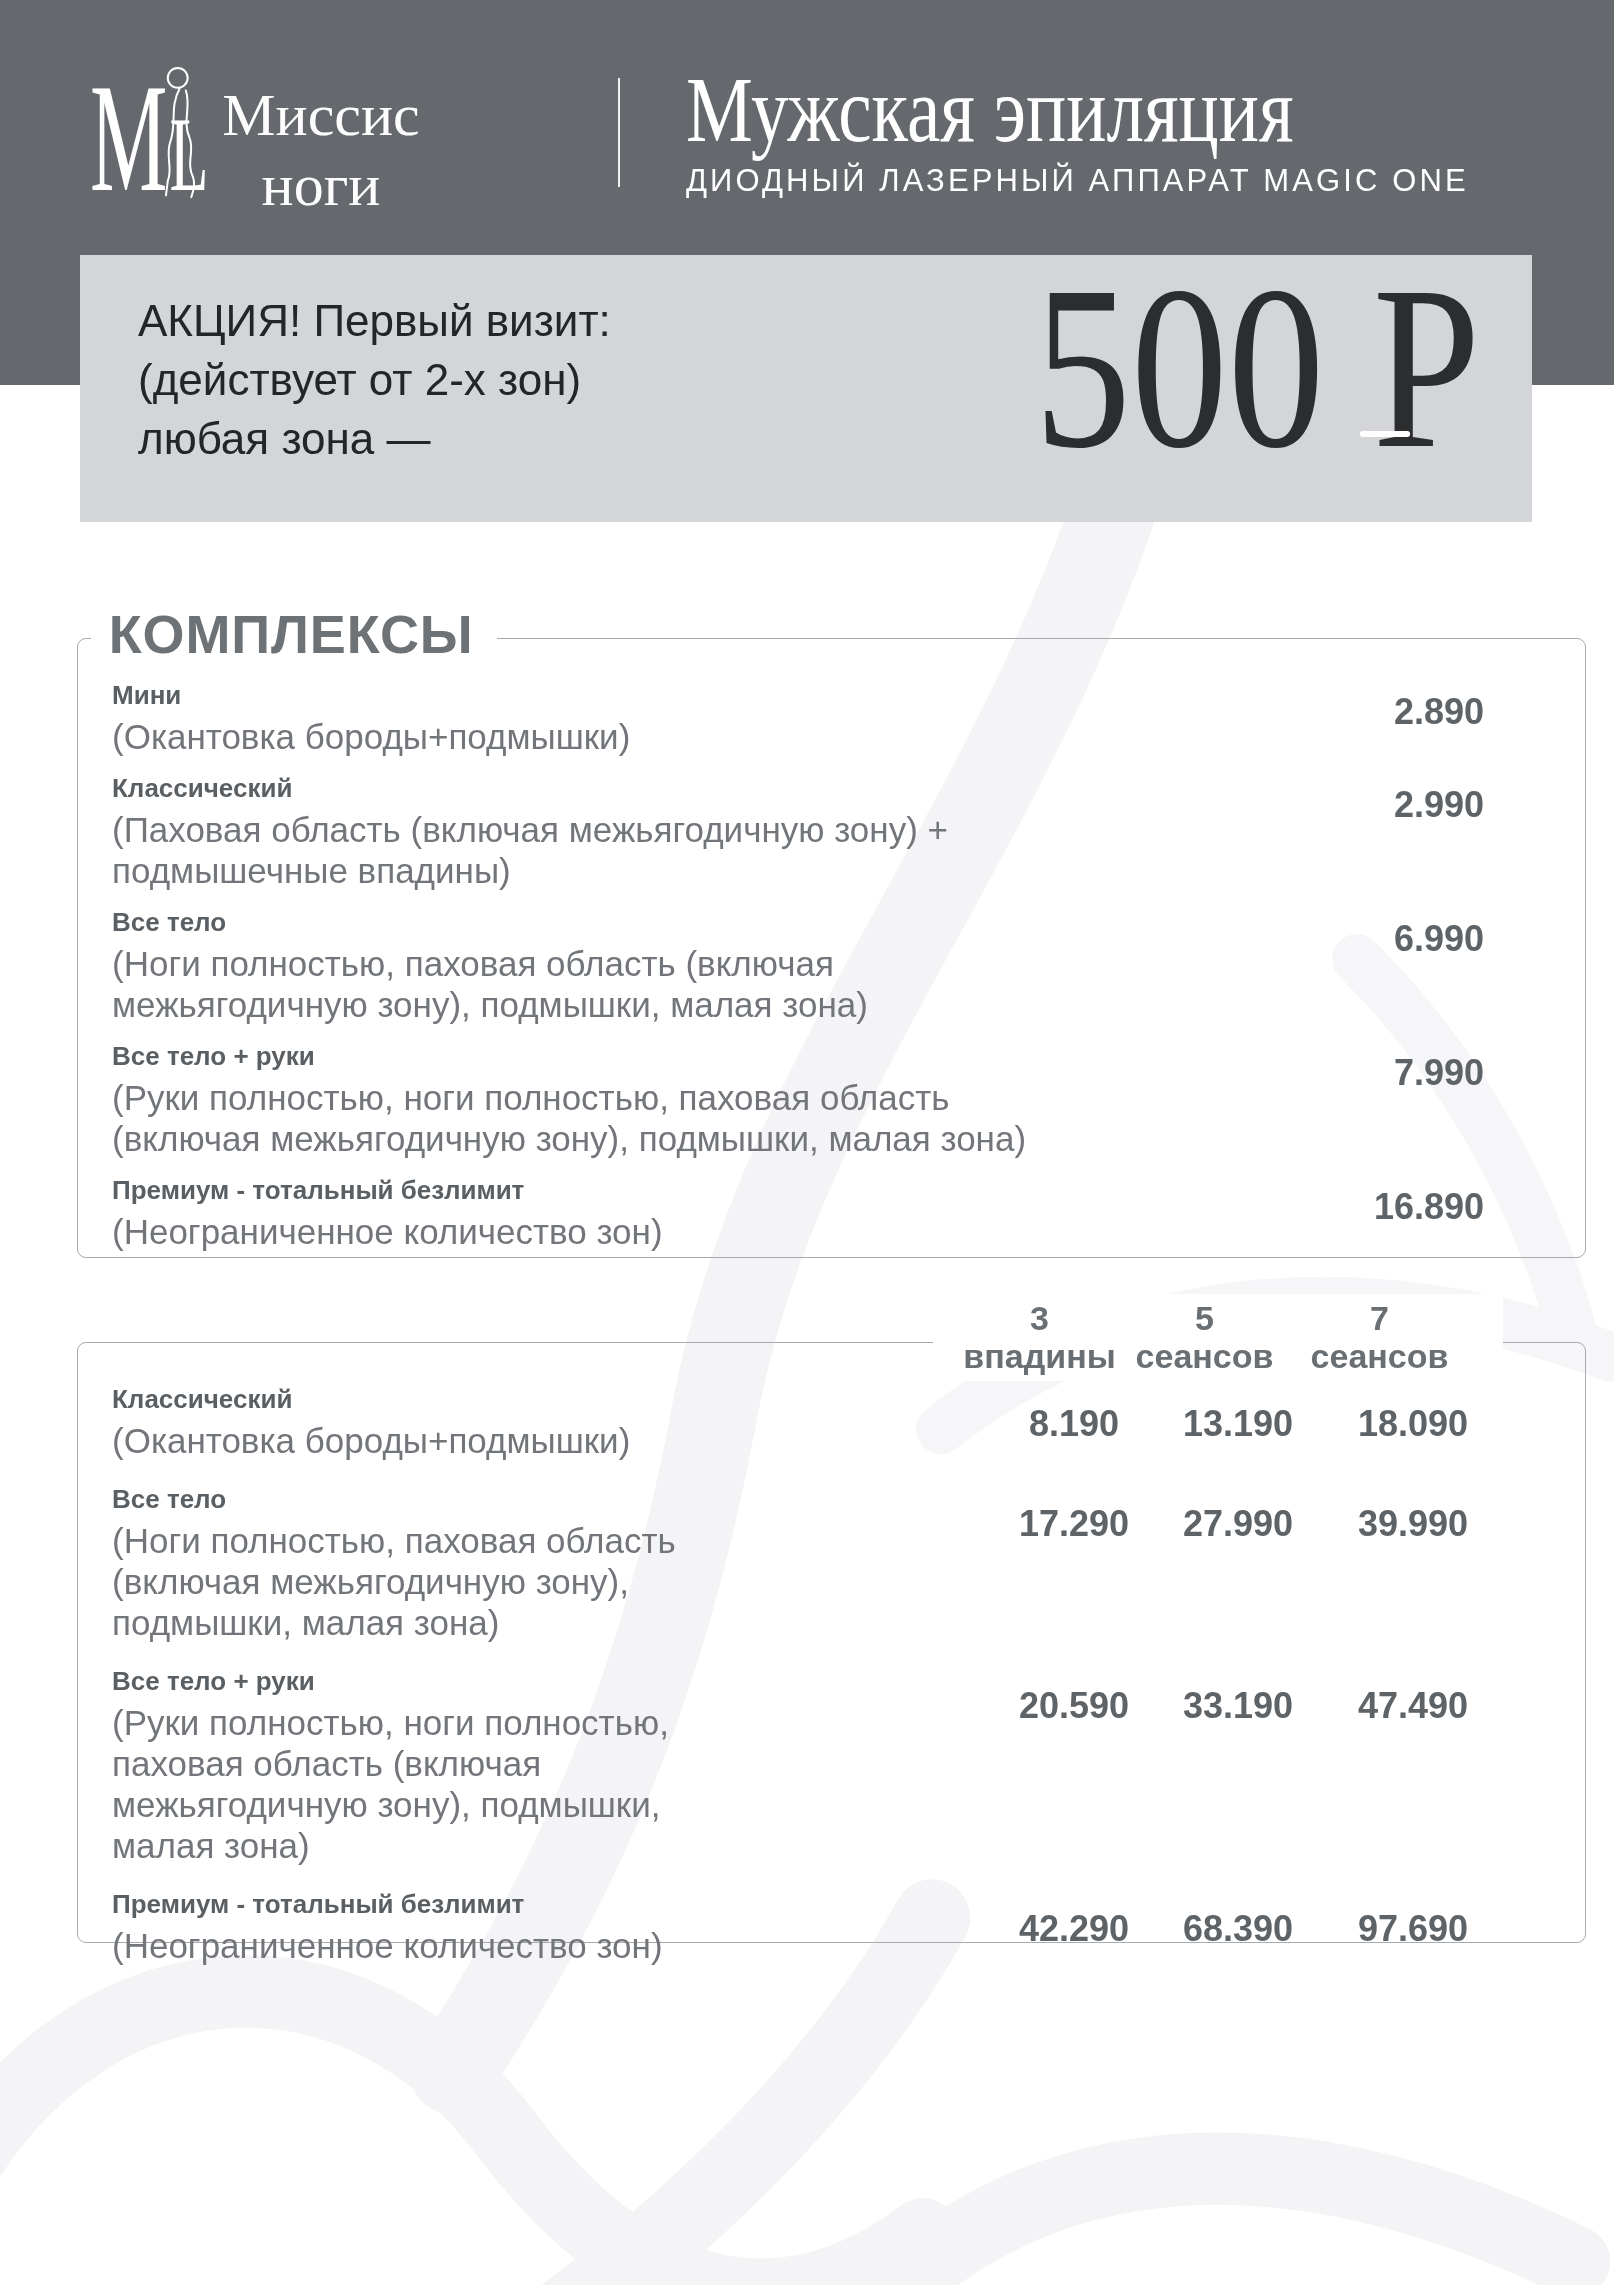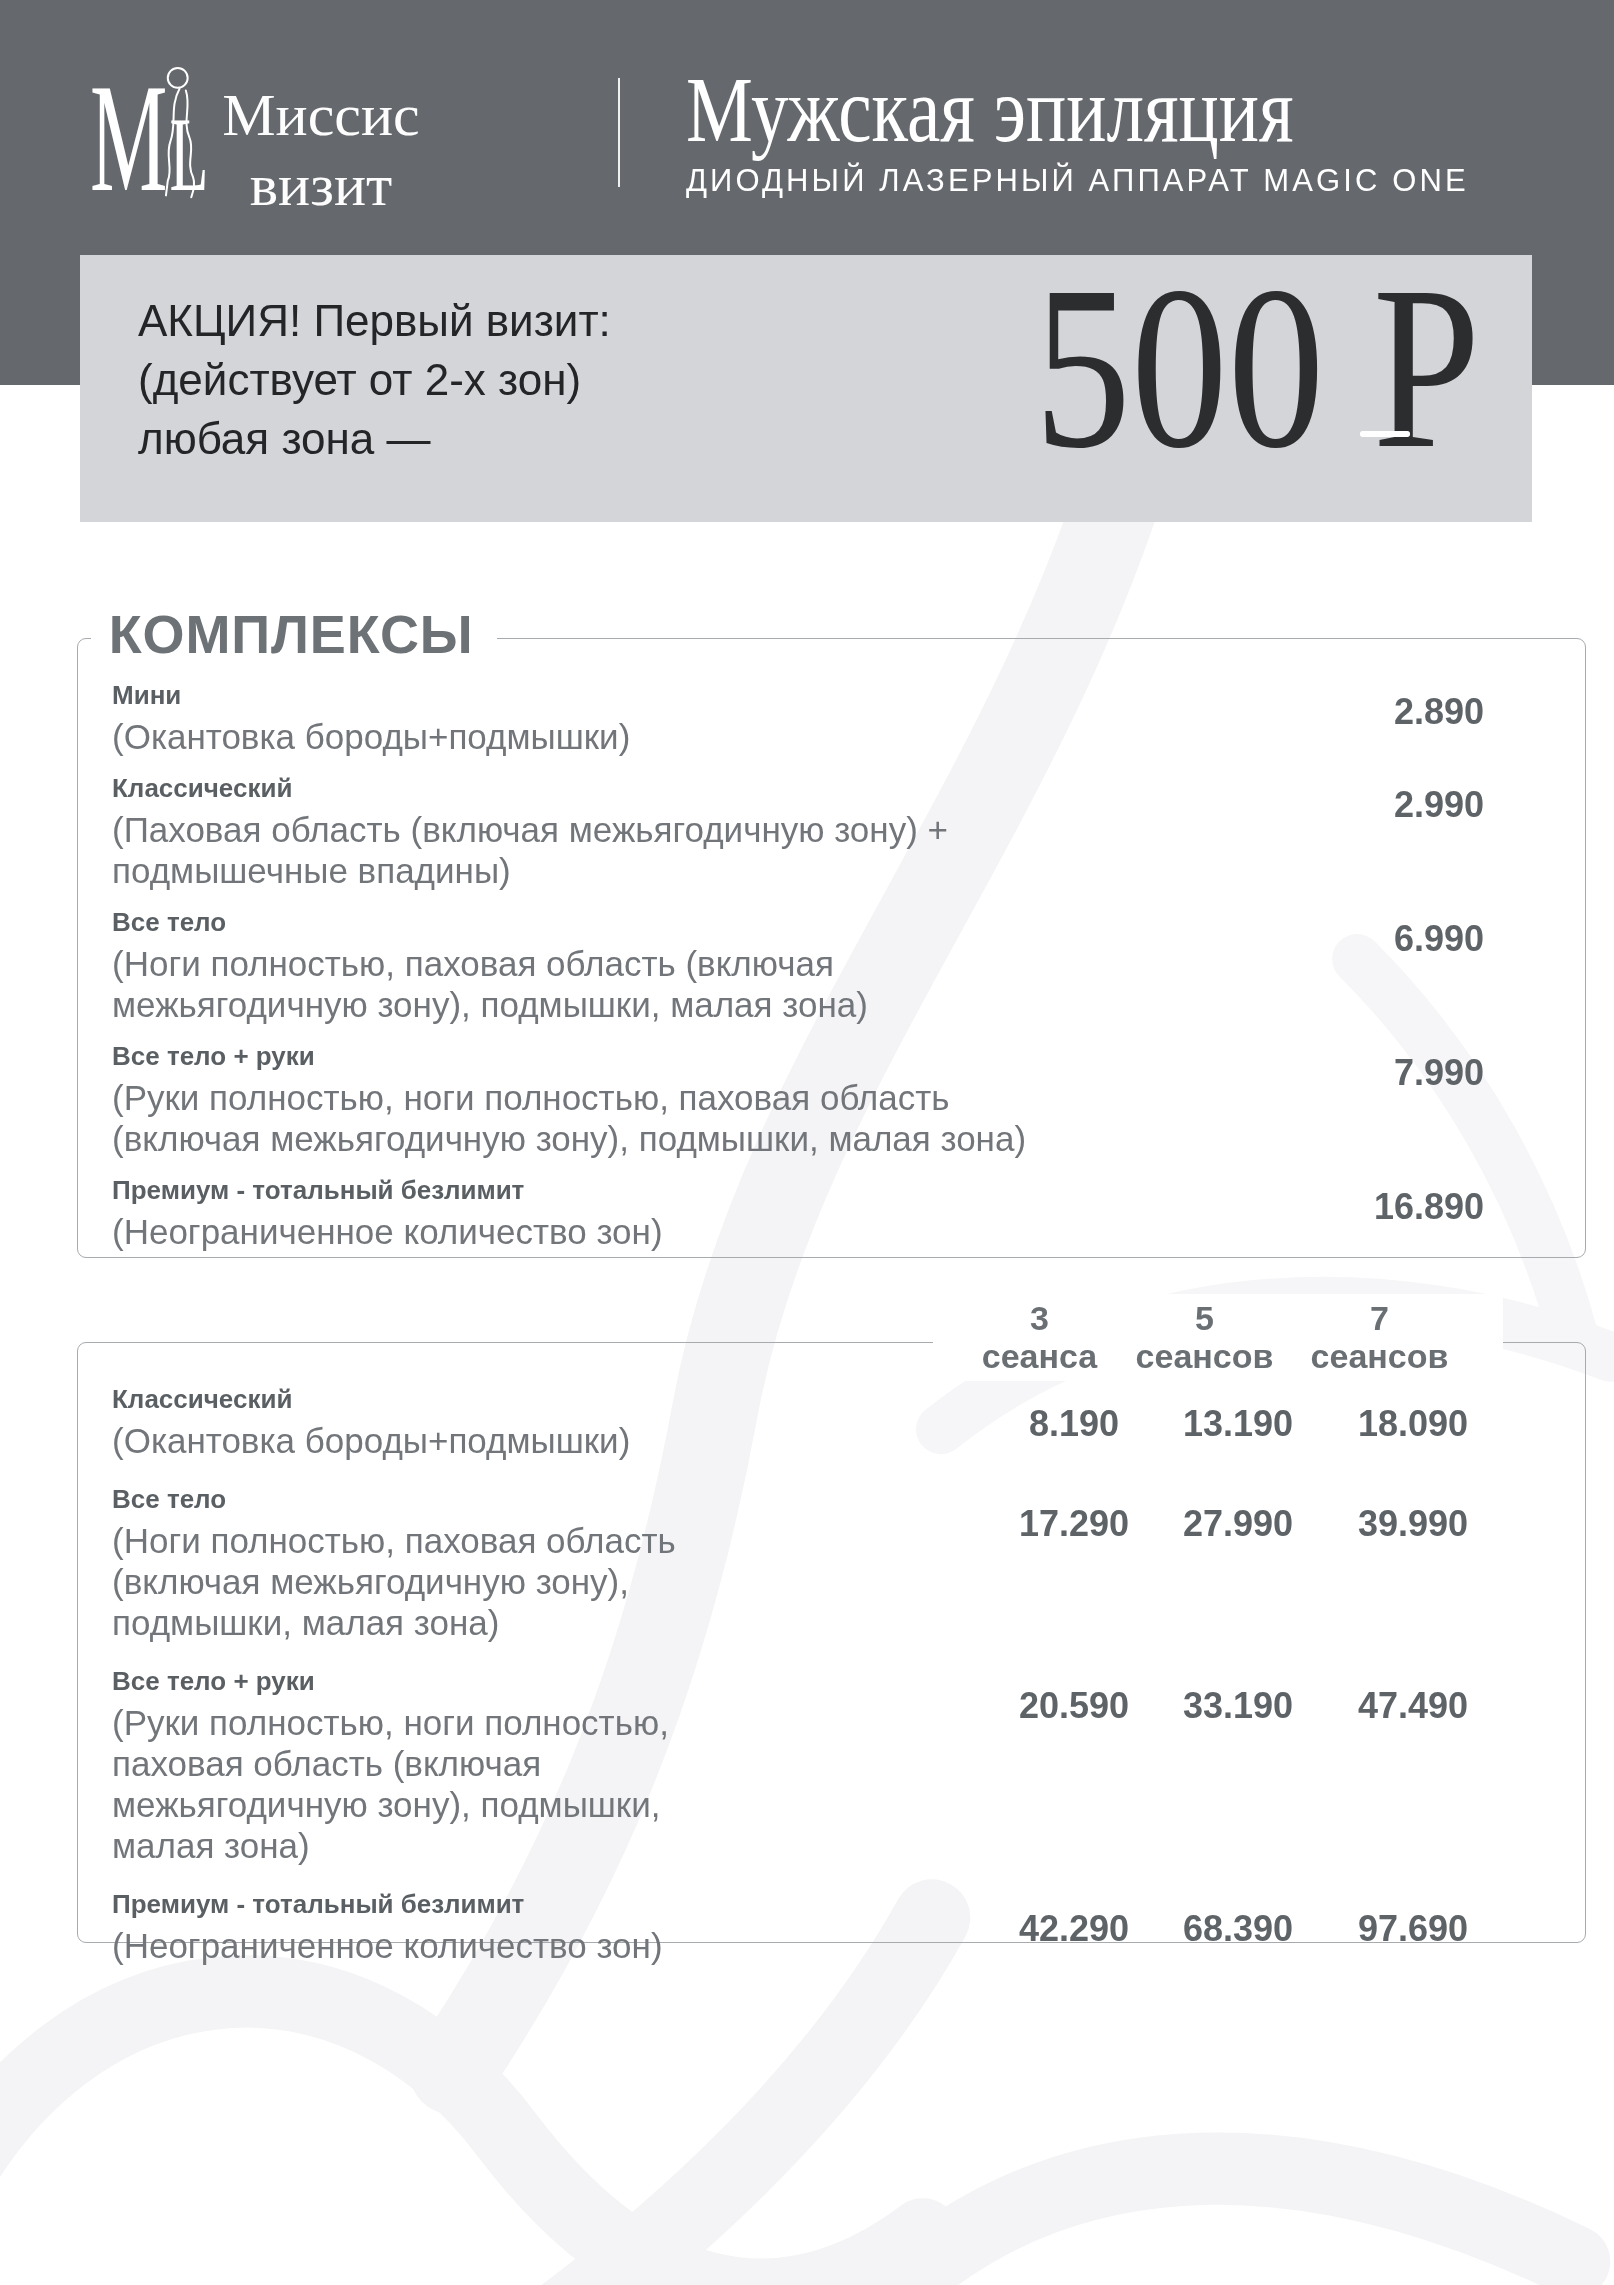--- a/index.html
+++ b/index.html
@@ -119,21 +119,21 @@
       <text transform="matrix(.6 0 0 1 88 0)" x="0" y="146" font-family="Liberation Serif, serif" font-size="118" fill="#ffffff">L</text>
       <g fill="none" stroke="#ffffff" stroke-width="2.2" stroke-linecap="round">
         <circle cx="97" cy="22" r="11"></circle>
         <path d="M 99,34 C 88,54 96,72 89,92 C 83,108 92,122 86,136 L 84,152"></path>
         <path d="M 106,36 C 112,54 102,70 110,88 C 116,102 106,116 114,132 C 117,140 114,148 112,154"></path>
       </g>
     </svg>
 
     <div class="logo-text">
       <div>Миссис</div>
-      <div>визит</div>
+      <div>ноги</div>
     </div>
 
     <div class="masthead-divider"></div>
 
     <h1 class="page-title">Мужская эпиляция</h1>
     <div class="page-subtitle">ДИОДНЫЙ ЛАЗЕРНЫЙ АППАРАТ MAGIC ONE</div>
   </header>
 
   <section class="promo">
     <div class="promo-text">
@@ -187,21 +187,21 @@
       </div>
       <div class="price-single">16.890</div>
     </div>
   </section>
 
   <section class="box subs">
 
     <div class="col-headers">
       <div class="col-h ch0">
         <div>3</div>
-        <div>сеанса</div>
+        <div>впадины</div>
       </div>
       <div class="col-h ch1">
         <div>5</div>
         <div>сеансов</div>
       </div>
       <div class="col-h ch2">
         <div>7</div>
         <div>сеансов</div>
       </div>
     </div>

